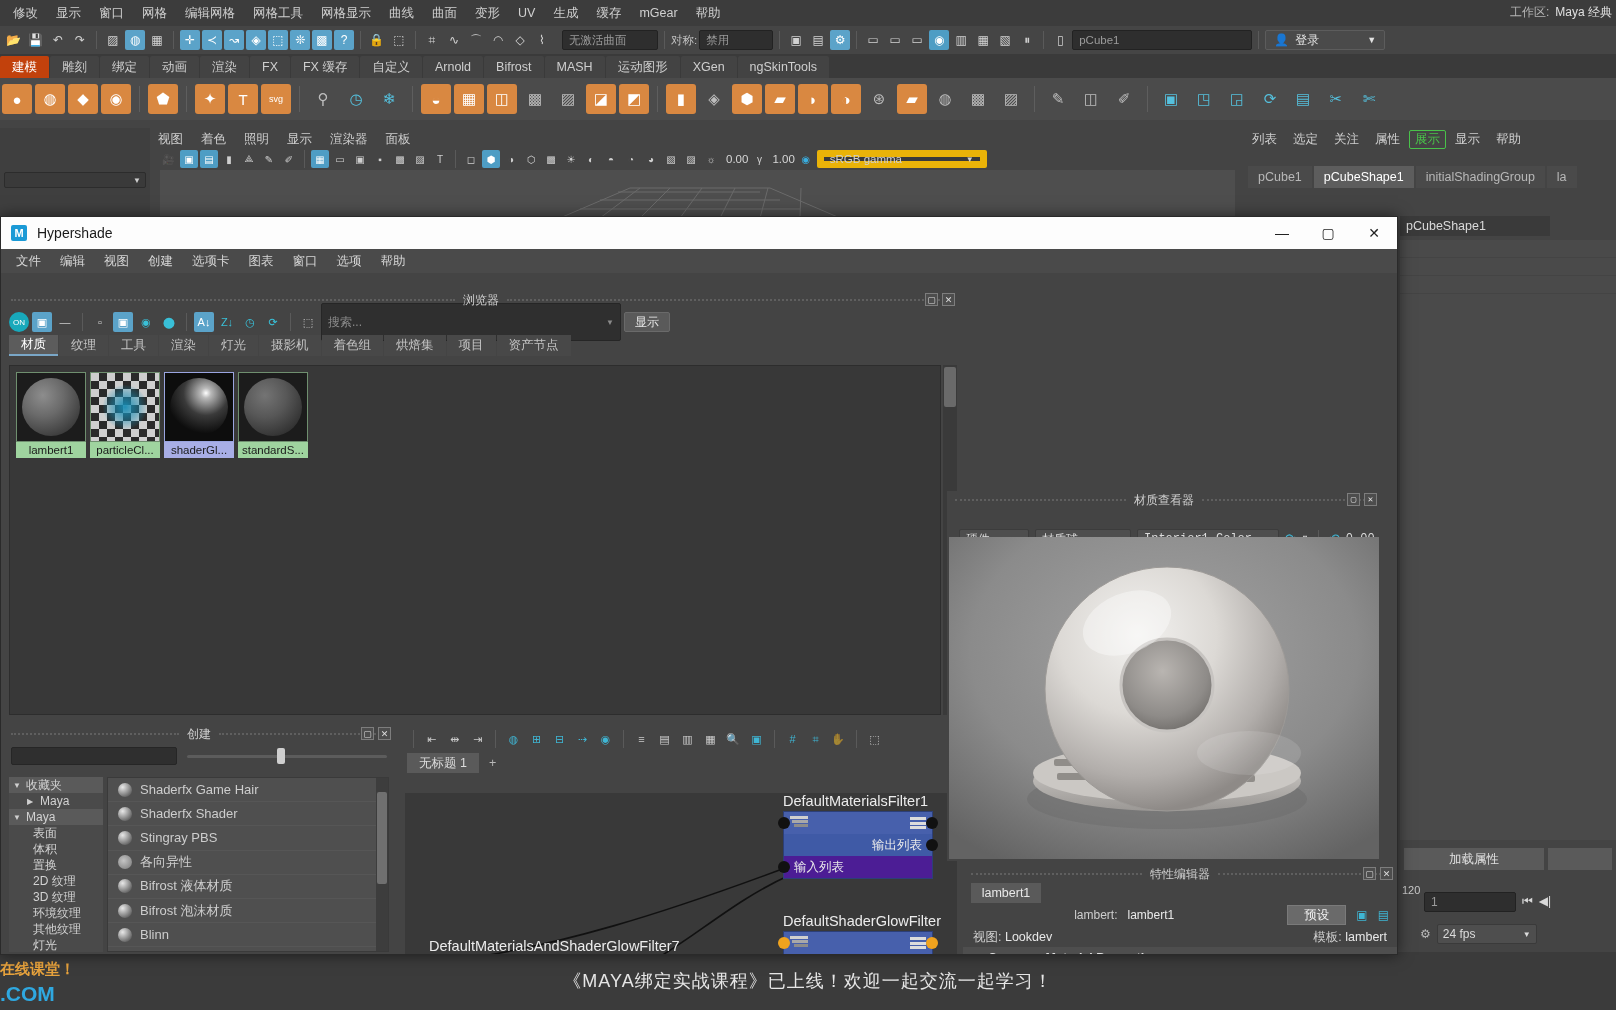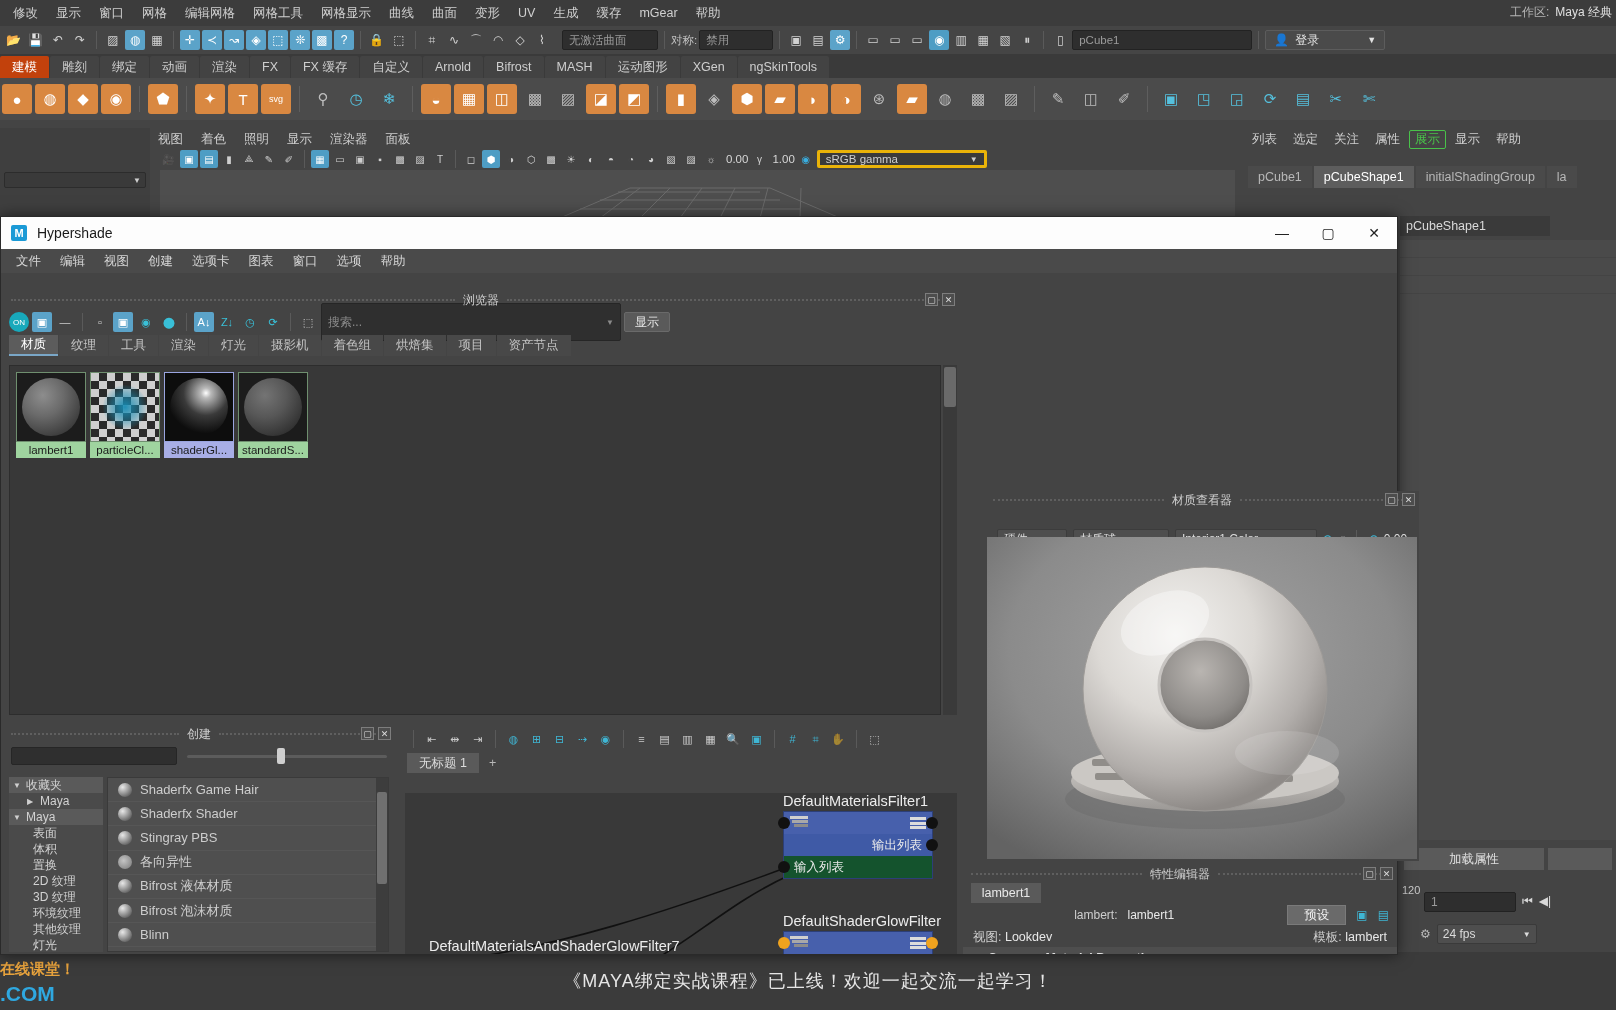--- a/index.html
+++ b/index.html
@@ -73,21 +73,21 @@
     position:absolute; left:150px; top:128px; height:22px; display:flex; align-items:center; gap:2px;
   }
   .viewport-menubar .vm{ padding:1px 8px; font-size:12.5px; color:#cfcfcf; }
   .viewport-toolrow{
     position:absolute; left:160px; top:148px; height:22px; display:flex; align-items:center; gap:2px;
   }
   .vt{ width:18px;height:18px;display:flex;align-items:center;justify-content:center;
        font-size:10px;color:#cfcfcf;border-radius:2px;}
   .vt.on{ background:#4e9dc4;color:#fff;}
   .gamma{
-    height:18px;width:170px;background:#3a3a3a;border:3px solid #eab308;border-radius:2px;
+    height:18px;width:170px;background:#3a3a3a;border:7px solid #eab308;border-radius:2px;
     display:flex;align-items:center;justify-content:space-between;padding:0 6px;font-size:11.5px;color:#cfcfcf;
   }
   .viewport-3d{
     position:absolute; left:160px; top:170px; width:1075px; height:50px;
     background:#4e4e4e;
   }
   .left-small-panel{
     position:absolute;left:0;top:128px;width:150px;height:95px;background:#3f3f3f;
   }
   .leftdd{
@@ -235,35 +235,35 @@
   .gtab{ height:20px; padding:0 12px; display:flex; align-items:center; font-size:12.5px;
          color:#dcdcdc; background:#5a5a5a;}
   .gtab.plus{ background:transparent; color:#b8b8b8; padding:0 8px;}
   .gr-canvas{ position:absolute; left:6px; top:68px; right:2px; bottom:0; background:#393939; overflow:hidden;}
 
   .node{ position:absolute; background:#3f5aa6; border:1px solid #2c3f78; }
   .node .nhdr{ height:22px; display:flex; align-items:center; justify-content:space-between;
                padding:0 6px; background:#4760ac;}
   .node .nrowp{ height:22px; display:flex; align-items:center; justify-content:flex-end;
                 padding-right:10px; font-size:12.5px; color:#eaeaea; background:#3f5aa6;}
-  .node .nrowp.left{ justify-content:flex-start; padding-left:10px; background:#14532d;}
+  .node .nrowp.left{ justify-content:flex-start; padding-left:10px; background:#4c1d95;}
   .nlabel{ position:absolute; font-size:14.5px; color:#ececec; white-space:nowrap;}
   .port{ position:absolute; width:12px; height:12px; border-radius:50%; background:#111; }
   .port.o{ background:#f0a31e;}
   .stack{ width:18px;height:14px;background:
       linear-gradient(#cfcfcf,#cfcfcf) 0 0/18px 3px no-repeat,
       linear-gradient(#a8a8a8,#a8a8a8) 2px 4px/18px 3px no-repeat,
       linear-gradient(#8c8c8c,#8c8c8c) 4px 8px/18px 3px no-repeat;}
   .hamb{ width:16px;height:12px;background:
       linear-gradient(#dcdcdc,#dcdcdc) 0 0/16px 3px no-repeat,
       linear-gradient(#dcdcdc,#dcdcdc) 0 4.5px/16px 3px no-repeat,
       linear-gradient(#dcdcdc,#dcdcdc) 0 9px/16px 3px no-repeat;}
 
   
-  #matviewer{ position:absolute; left:984px; top:274px; width:434px; height:370px; background:#444;}
+  #matviewer{ position:absolute; left:946px; top:274px; width:434px; height:370px; background:#444;font-family:Liberation Mono, monospace;}
   .mv-tools{ height:26px; display:flex; align-items:center; gap:6px; padding-left:12px;margin-top:17px;}
   .dd{ height:20px; background:#4e4e4e; border:1px solid #3c3c3c; border-radius:2px;
        display:flex; align-items:center; justify-content:space-between; padding:0 6px;
        font-size:12px; color:#dcdcdc;}
   .mv-canvas{ position:absolute; left:2px; top:46px; right:2px; bottom:2px;
               background:linear-gradient(#8f8f8f,#6d6d6d); overflow:hidden;}
 
   
   #propeditor{ position:absolute; left:962px; top:648px; width:434px; height:89px; background:#444; overflow:hidden;}
   .pe-tab{ height:20px; width:70px; background:#5a5a5a; display:flex; align-items:center;

